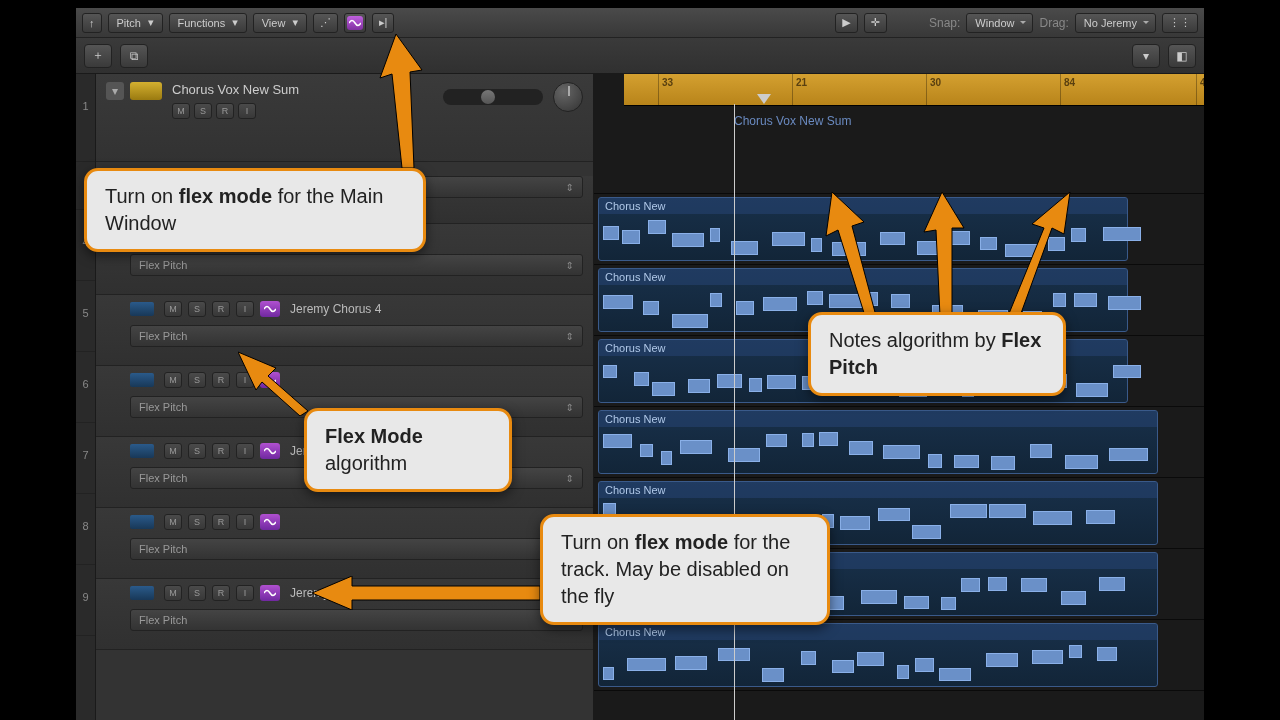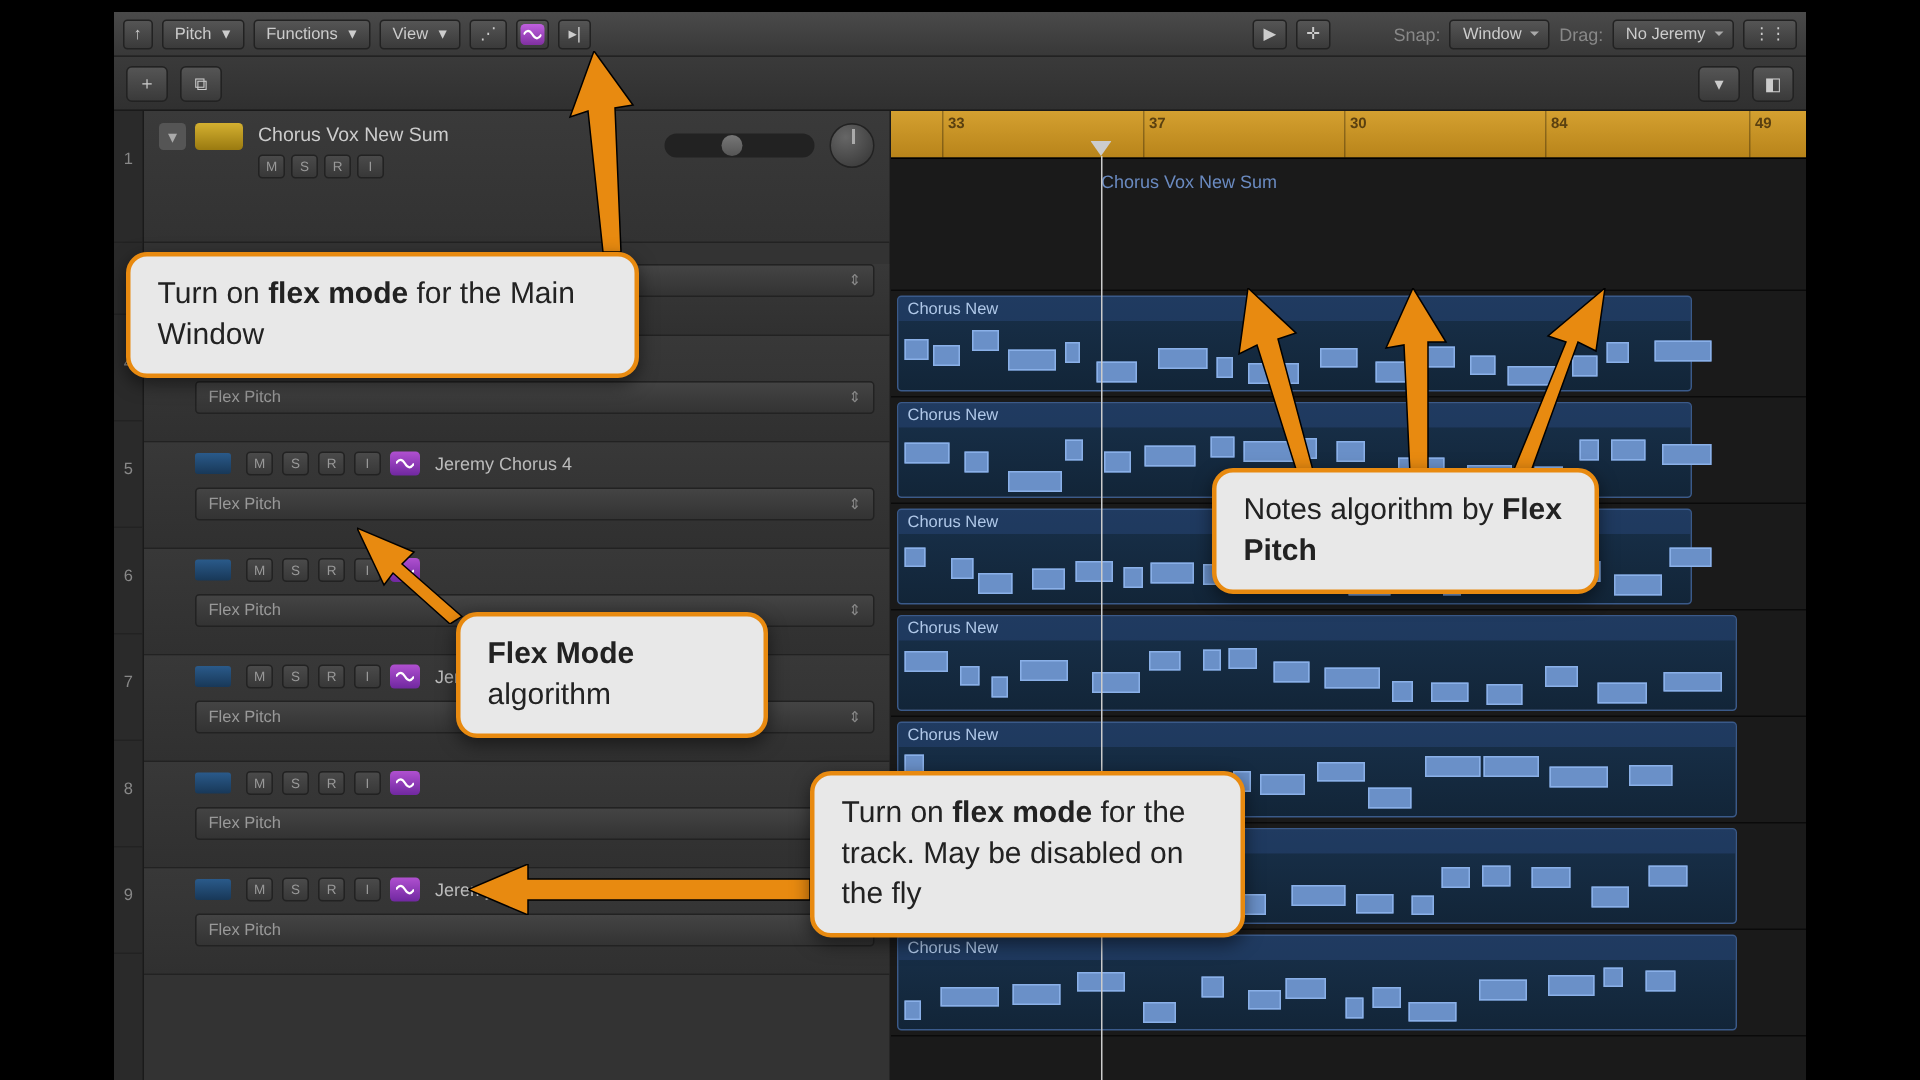--- a/index.html
+++ b/index.html
@@ -50,21 +50,21 @@
 .subtrack-row1 { display: flex; align-items: center; gap: 6px; }
 .audio-icon { width: 24px; height: 14px; background: linear-gradient(#2a5a8a,#183858); border-radius: 2px; margin-right: 4px; }
 .flex-toggle { width: 20px; height: 16px; background: linear-gradient(#b050d0,#7028a0); border-radius: 3px; display: flex; align-items: center; justify-content: center; }
 .subtrack-name { color: #bbb; font-size: 12px; margin-left: 4px; }
 .flex-select { margin-top: 8px; height: 22px; background: linear-gradient(#444,#333); border: 1px solid #222; border-radius: 3px; padding: 0 8px; color: #999; font-size: 11px; display: flex; align-items: center; position: relative; }
 .flex-select::after { content:""; position:absolute; right:8px; top:5px; width:6px; height:10px; border-left:4px solid transparent; border-right:4px solid transparent; }
 .flex-select::before { content:"⇕"; position:absolute; right:8px; color:#888; font-size:10px; }
 
 
 .right { flex: 1; background: #1a1a1a; display: flex; flex-direction: column; position: relative; }
-.ruler { height: 32px; background: linear-gradient(#d4a030,#b8841a); border-bottom: 1px solid #000; position: relative; }
+.ruler { height: 32px; background: linear-gradient(#d4a030,#b8841a); border-bottom: 1px solid #000; position: relative; margin-left: 30px; }
 .ruler-tick { position: absolute; top: 0; height: 100%; border-left: 1px solid rgba(0,0,0,0.3); color: #5a4010; font-size: 10px; padding-left: 3px; padding-top: 3px; font-weight: bold; }
 .playhead { position: absolute; top: 20px; width: 14px; height: 10px; background: #ccc; clip-path: polygon(0 0, 100% 0, 50% 100%); }
 .playhead-line { position: absolute; top: 30px; bottom: 0; width: 1px; background: #ccc; z-index: 5; }
 
 .regions { flex: 1; position: relative; }
 .track-lane { position: absolute; left: 0; right: 0; border-bottom: 1px solid #0a0a0a; }
 .region-label { position: absolute; top: 8px; left: 140px; color: #6a8ac0; font-size: 12px; font-weight: 500; }
 .region { position: absolute; background: linear-gradient(#18304a 0%, #122538 100%); border: 1px solid #3a5a8a; border-radius: 3px; }
 .region-title { color: #b0c8e8; font-size: 11px; padding: 2px 6px; background: rgba(40,70,120,0.5); }
 .region-body { position: relative; height: calc(100% - 16px); }
@@ -285,21 +285,21 @@
               <span>Flex Pitch</span>
             </div>
         </div>
 
       </div>
     </div>
 
     <div class="right">
       <div class="ruler">
         <div class="ruler-tick" style="left:34px">33</div>
-        <div class="ruler-tick" style="left:168px">37</div>
+        <div class="ruler-tick" style="left:168px">21</div>
         <div class="ruler-tick" style="left:302px">30</div>
         <div class="ruler-tick" style="left:436px">84</div>
         <div class="ruler-tick" style="left:572px">49</div>
         <div class="playhead" style="left:133px"></div>
       </div>
       <div class="playhead-line" style="left:140px"></div>
       <div class="regions">
         <div class="region-label">Chorus Vox New Sum</div>
 
         <div class="track-lane" style="top:0; height:88px;"></div>

